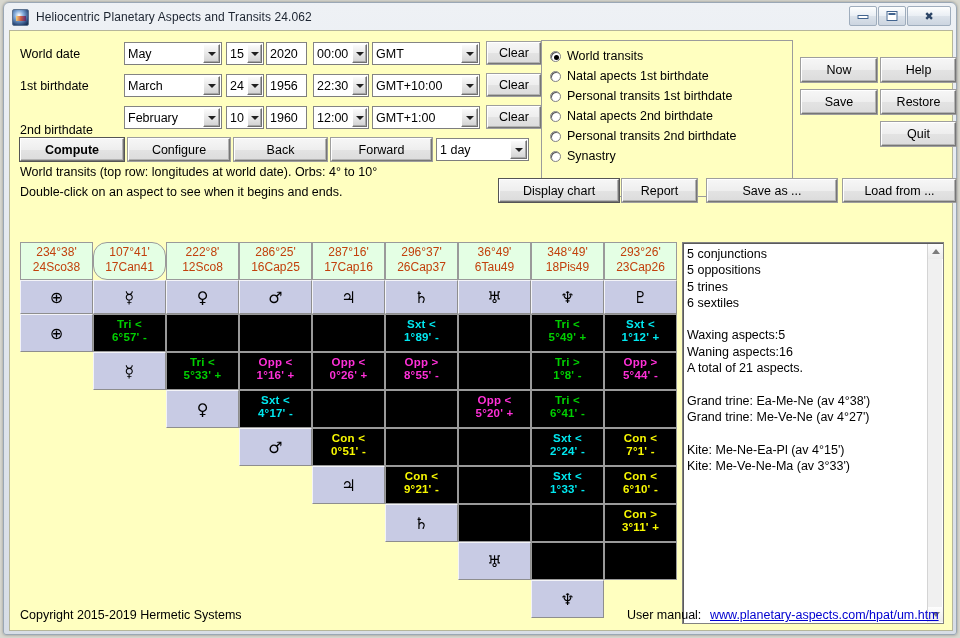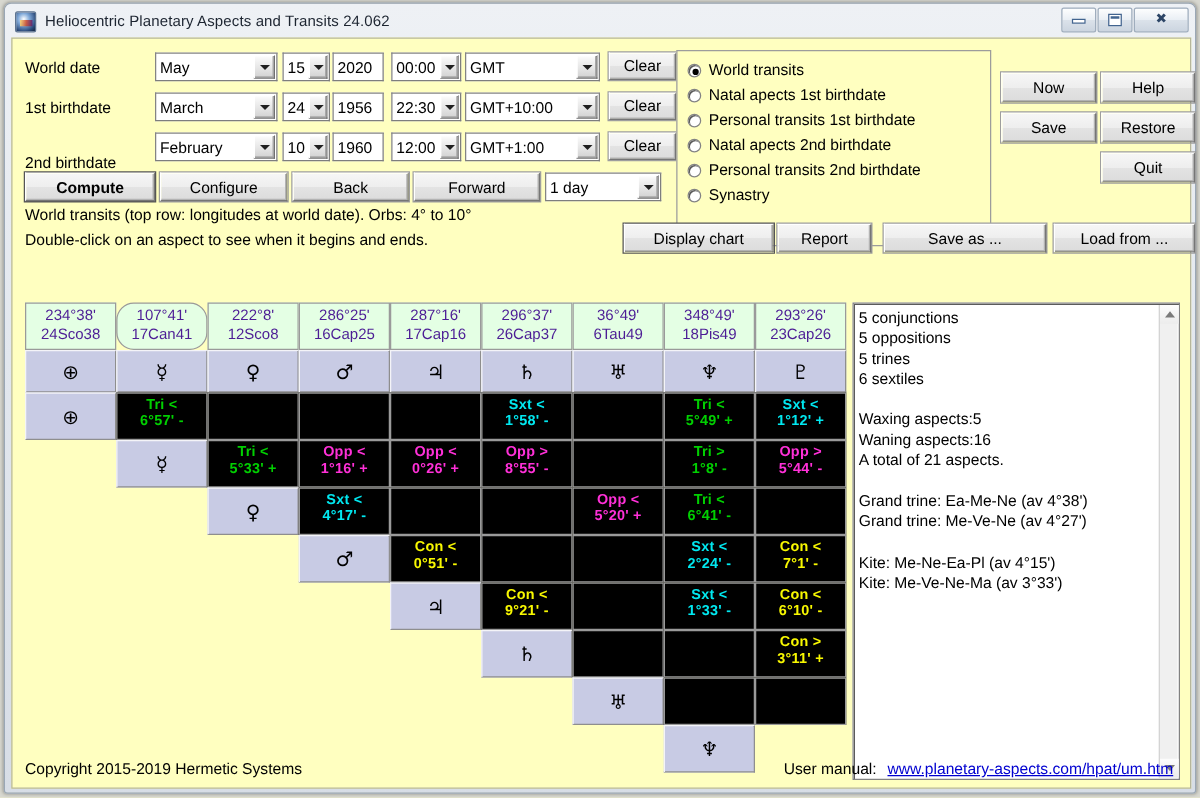--- a/index.html
+++ b/index.html
@@ -188,21 +188,21 @@
   .gcell {
     position: absolute;
     font-size: 11.5px;
     line-height: 13px;
     text-align: center;
     overflow: hidden;
   }
   .gcell.hdr {
     background: #e4ffe4;
     border: 1px solid #9a9a9a;
-    color: #4c1d95;
+    color: #c2410c;
     padding-top: 2px;
     font-size: 12px;
     line-height: 15px;
   }
   .gcell.sym {
     background: #c8cbe4;
     border: 1px solid #8e8e8e;
     border-top-color: #f4f4f8; border-left-color: #f4f4f8;
     color: #000;
     display:flex; align-items:center; justify-content:center;
@@ -453,21 +453,21 @@
           <div class="gcell sym" style="left: 0px; top: 72px; width: 73px; height: 38px;">⊕</div>
           <div class="gcell asp" style="left: 73px; top: 72px; width: 73px; height: 38px; color: rgb(0, 208, 0);">
             <div>Tri &lt;</div>
             <div>6°57' -</div>
           </div>
           <div class="gcell empty" style="left: 146px; top: 72px; width: 73px; height: 38px;"></div>
           <div class="gcell empty" style="left: 219px; top: 72px; width: 73px; height: 38px;"></div>
           <div class="gcell empty" style="left: 292px; top: 72px; width: 73px; height: 38px;"></div>
           <div class="gcell asp" style="left: 365px; top: 72px; width: 73px; height: 38px; color: rgb(0, 232, 240);">
             <div>Sxt &lt;</div>
-            <div>1°58' -</div>
+            <div>1°89' -</div>
           </div>
           <div class="gcell empty" style="left: 438px; top: 72px; width: 73px; height: 38px;"></div>
           <div class="gcell asp" style="left: 511px; top: 72px; width: 73px; height: 38px; color: rgb(0, 208, 0);">
             <div>Tri &lt;</div>
             <div>5°49' +</div>
           </div>
           <div class="gcell asp" style="left: 584px; top: 72px; width: 73px; height: 38px; color: rgb(0, 232, 240);">
             <div>Sxt &lt;</div>
             <div>1°12' +</div>
           </div>

